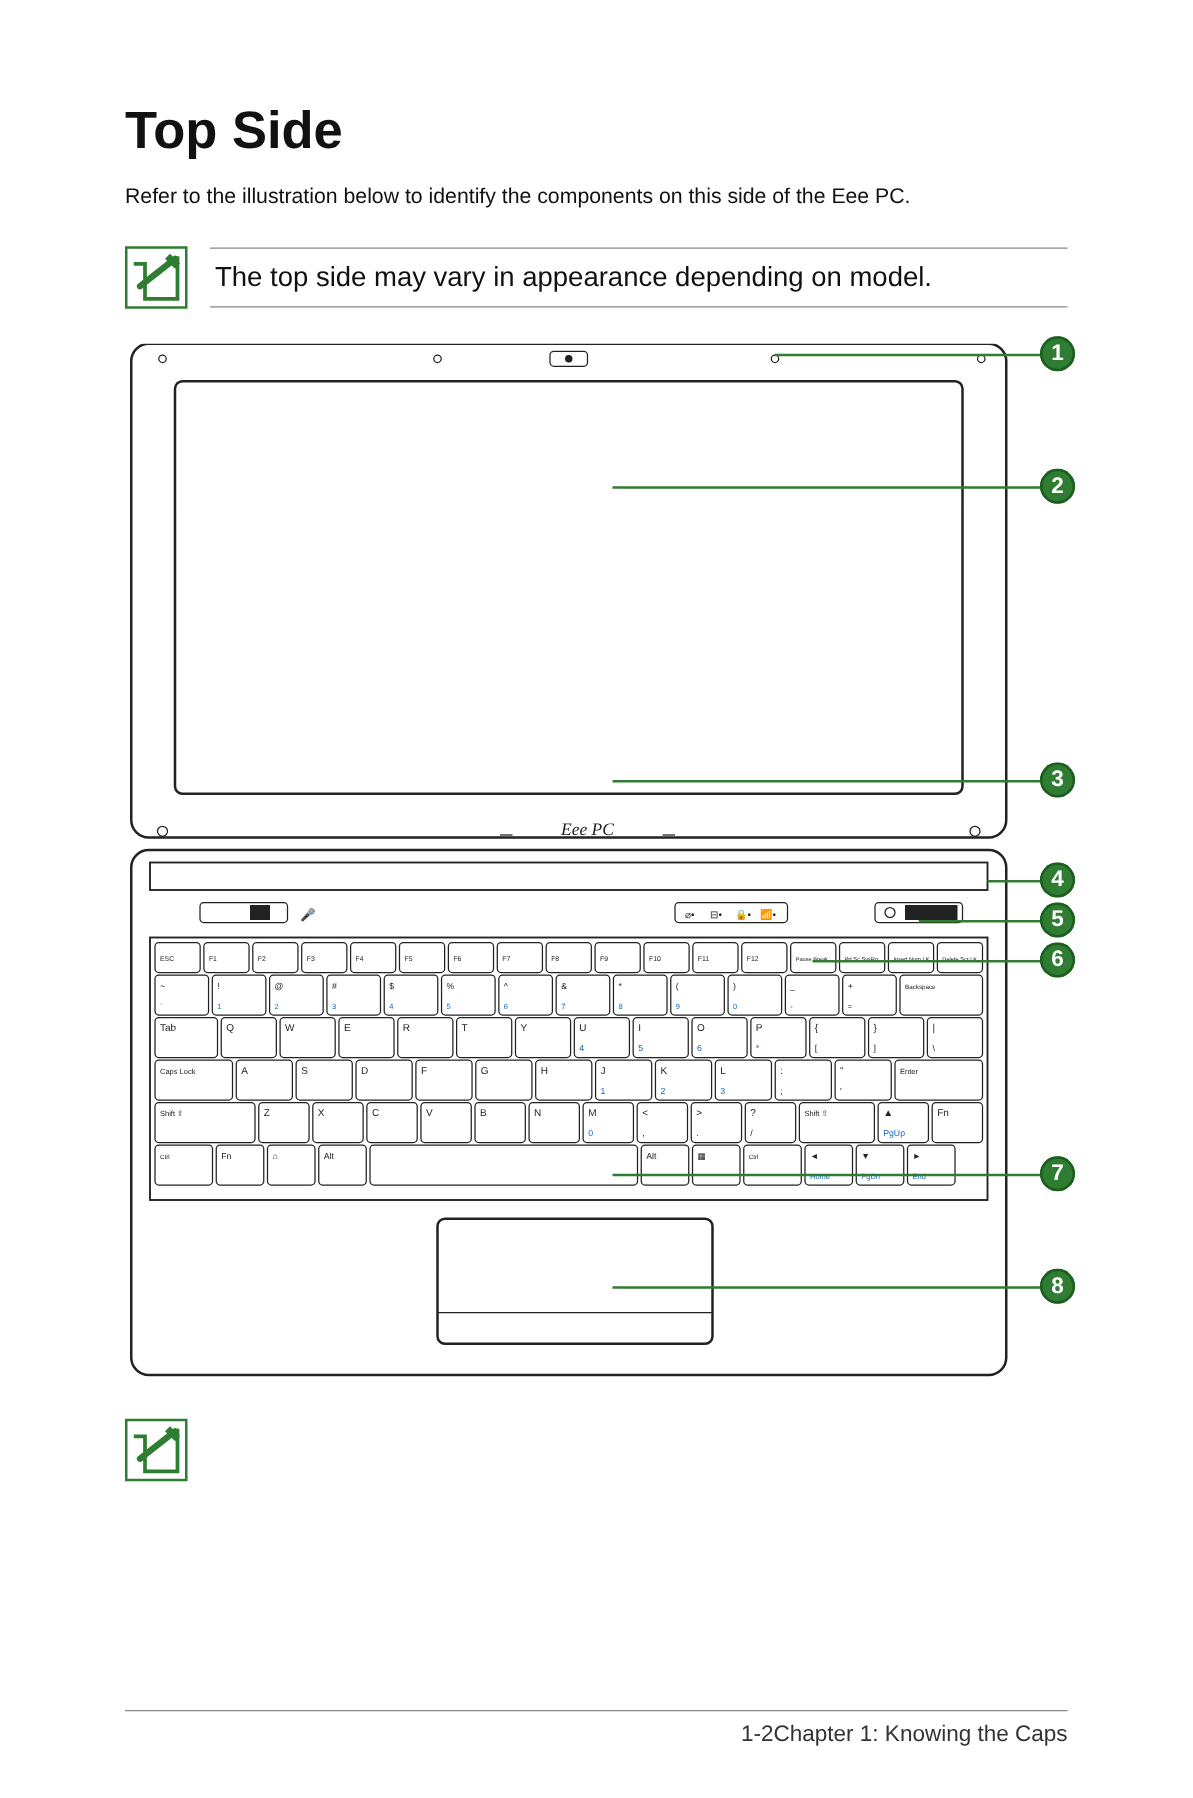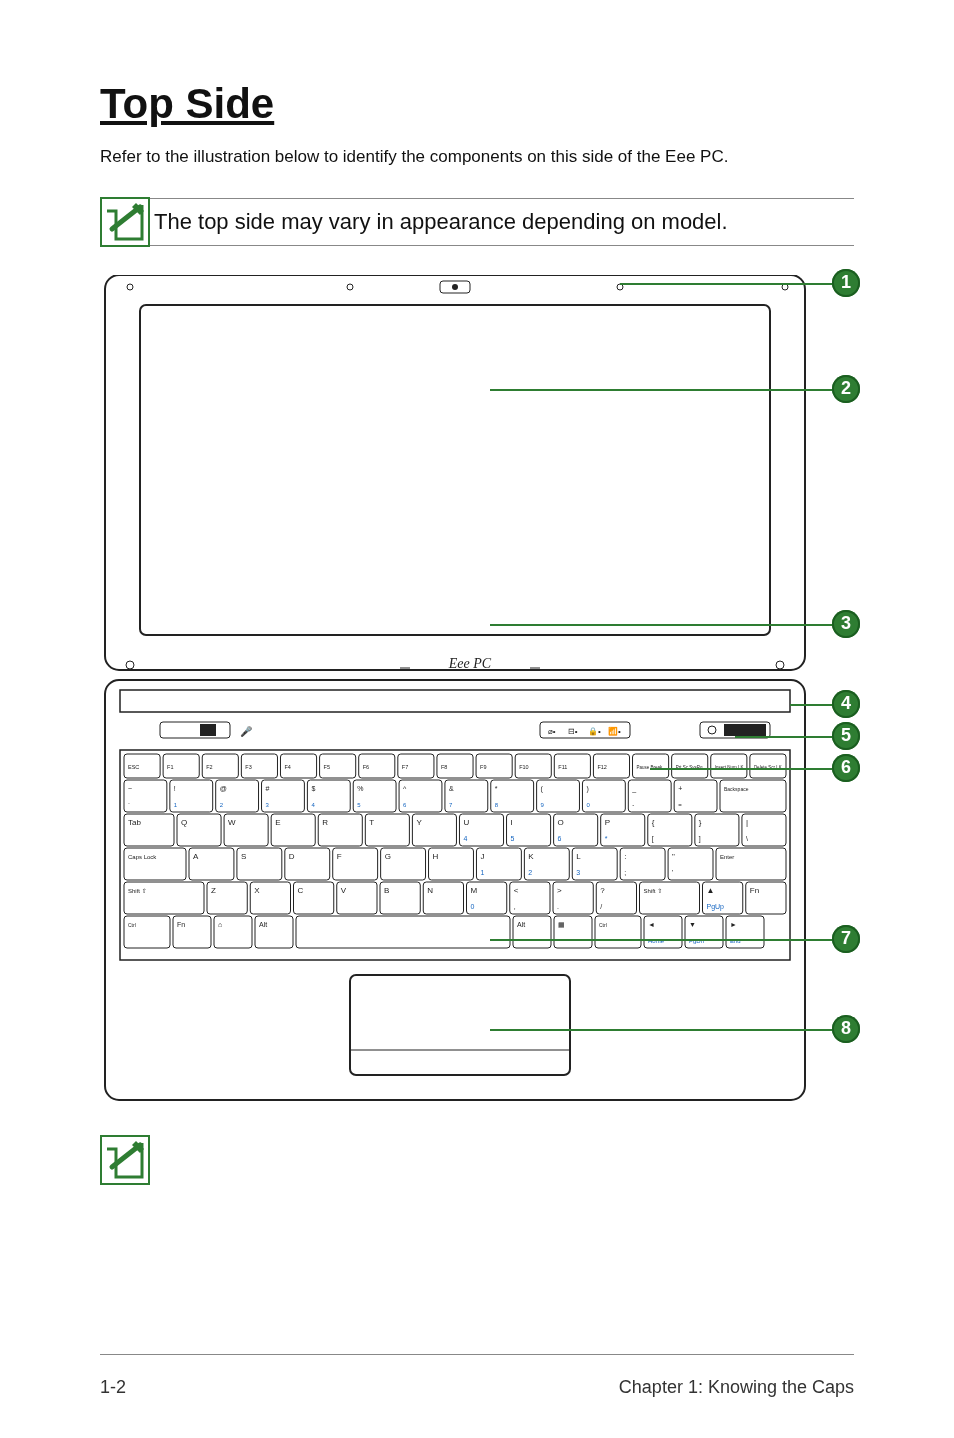--- a/index.html
+++ b/index.html
@@ -10,30 +10,30 @@
     color: #111;
     background: #fff;
     position: relative;
     box-sizing: border-box;
     padding: 80px 100px 40px 100px;
   }
   h1 {
     font-size: 42px;
     font-weight: 700;
     margin: 0 0 18px 0;
-    text-decoration: underline;
   }
   p.intro {
     font-size: 17px;
     line-height: 1.35;
     margin: 0 0 28px 0;
   }
   .note-block {
     display: flex;
     align-items: center;
+    gap: 18px;
     margin: 0 0 28px 0;
   }
   .note-icon {
     width: 46px;
     height: 46px;
     border: 2px solid #2e7d32;
     position: relative;
     flex: 0 0 auto;
   }
   .note-icon svg { position: absolute; top: 0; left: 0; }
@@ -71,23 +71,23 @@
     height: 2px;
     background: #2e7d32;
   }
 
   .footer {
     position: absolute;
     bottom: 40px;
     left: 100px;
     right: 100px;
     border-top: 1px solid #888;
-    padding-top: 22px;
+    padding-top: 8px;
     display: flex;
-    justify-content: space-between;
+    justify-content: flex-end;
     font-size: 18px;
     color: #333;
   }
 
   
 </style>
 </head>
 <body>
 
 <h1>Top Side</h1>

